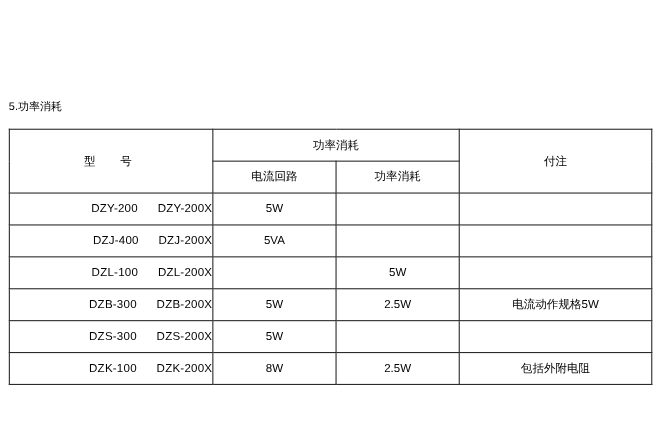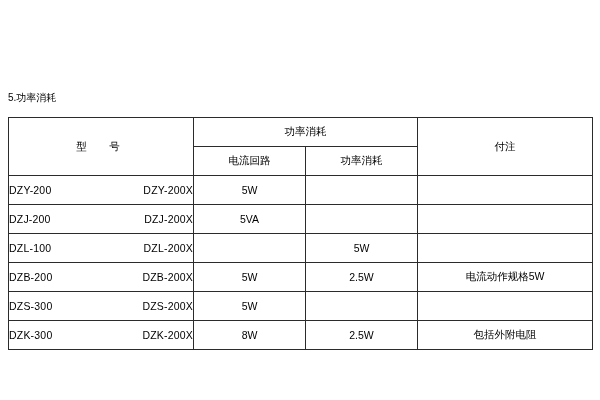--- a/index.html
+++ b/index.html
@@ -51,21 +51,21 @@
     color: #000;
     margin-top: 40px;
   }
   .col-model { width: 185px; }
   .col-v { width: 112px; }
   .col-i { width: 112px; }
   .col-note { width: 175px; }
 
   .model-cell {
     display: flex;
-    justify-content: space-between;
+    justify-content: flex-end;
     align-items: center;
     gap: 18px;
     height: 100%;
     font-size: 10.5px;
     letter-spacing: 0.2px;
   }
   .hdr-model {
     letter-spacing: 6px;
     padding-left: 6px;
   }
@@ -106,21 +106,21 @@
             </div>
           </td>
           <td>5W</td>
           <td></td>
           <td></td>
         </tr>
 
         <tr>
           <td>
             <div class="model-cell">
-              <span>DZJ-200</span>
+              <span>DZJ-400</span>
               <span>DZJ-200X</span>
             </div>
           </td>
           <td>5VA</td>
           <td></td>
           <td></td>
         </tr>
 
         <tr>
           <td>
@@ -130,21 +130,21 @@
             </div>
           </td>
           <td></td>
           <td>5W</td>
           <td></td>
         </tr>
 
         <tr>
           <td>
             <div class="model-cell">
-              <span>DZB-200</span>
+              <span>DZB-300</span>
               <span>DZB-200X</span>
             </div>
           </td>
           <td>5W</td>
           <td>2.5W</td>
           <td>电流动作规格5W</td>
         </tr>
 
         <tr>
           <td>
@@ -154,21 +154,21 @@
             </div>
           </td>
           <td>5W</td>
           <td></td>
           <td></td>
         </tr>
 
         <tr>
           <td>
             <div class="model-cell">
-              <span>DZK-300</span>
+              <span>DZK-100</span>
               <span>DZK-200X</span>
             </div>
           </td>
           <td>8W</td>
           <td>2.5W</td>
           <td>包括外附电阻</td>
         </tr>
 
       </tbody>
     </table>

